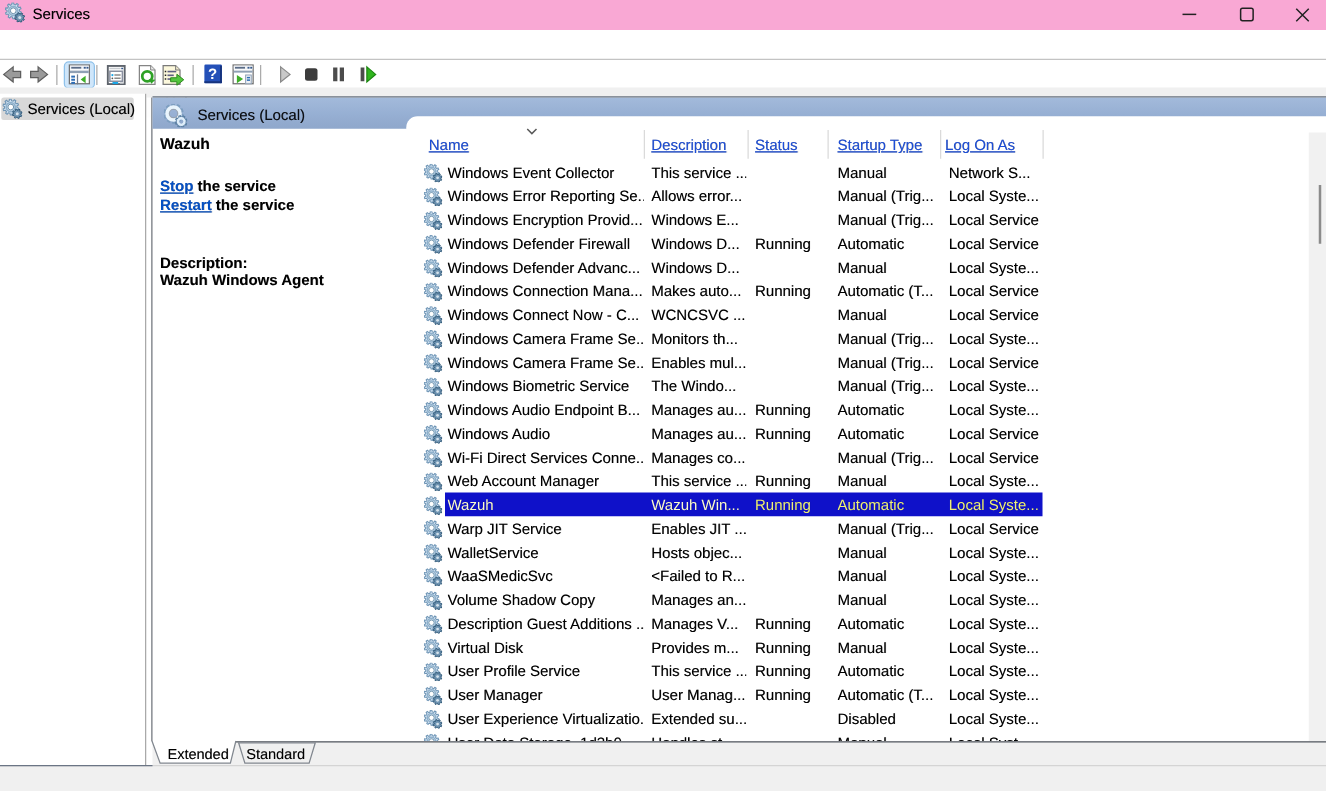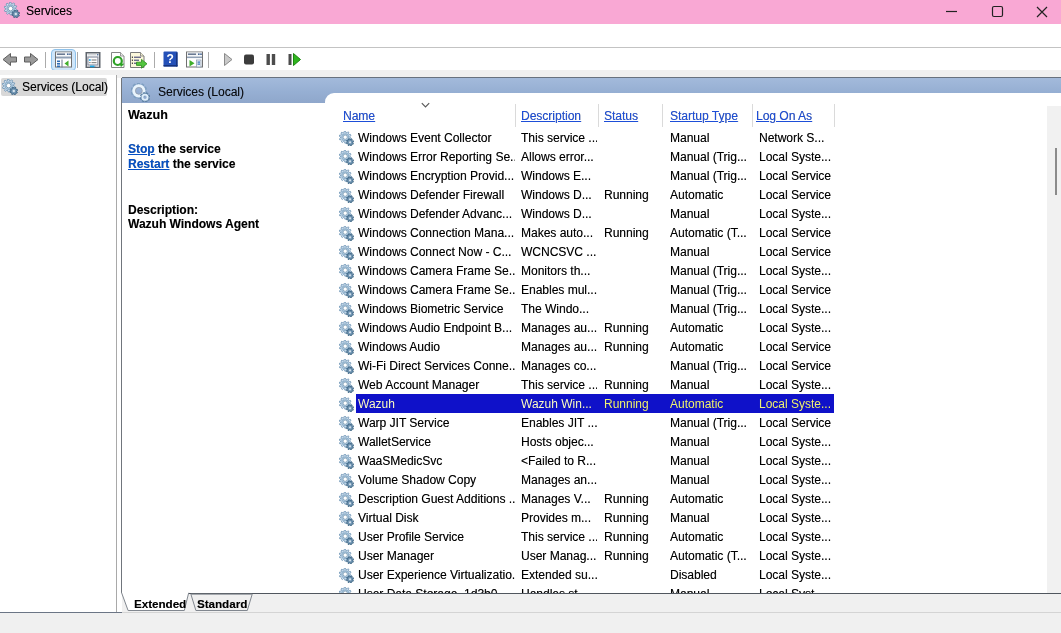--- a/index.html
+++ b/index.html
@@ -48,21 +48,21 @@
 .row.sel span { color:#eef07c; }
 .row.sel .c0 { color:#fafad2; }
 .row.sel .c1 { color:#fafad2; }
 
 #sbar { left:1047px; top:106px; width:14px; height:487px; background:#f1f1f1; }
 #sthumb { left:1055px; top:148px; width:2px; height:47px; background:#8b8b8b; }
 
 #tabstrip { left:122px; top:593px; width:939px; height:19px; background:#f0f0f0; border-top:1px solid #50565e; }
 #statusbar { left:0; top:612px; width:1061px; height:21px; background:#f0f0f0; border-top:1px solid #d4d4d4; }
 #sbdark { left:0; top:612px; width:122px; height:1px; background:#6b7585; }
-.tabtxt { position:absolute; font-size:11.6px; color:#000; top:597px; text-shadow:0.25px 0 0.25px rgba(0,0,0,0.4);font-weight:bold; }
+.tabtxt { position:absolute; font-size:11.6px; color:#000; top:597px; text-shadow:0.25px 0 0.25px rgba(0,0,0,0.4); }
 </style></head><body>
 <svg width="0" height="0" style="position:absolute">
 <defs>
 <symbol id="gsvc" viewBox="0 0 16 16">
 <path d="M12.93,7.56 L12.58,8.88 L11.11,8.75 L10.43,9.81 L11.16,11.09 L10.10,11.96 L8.98,11.00 L7.82,11.45 L7.64,12.91 L6.28,12.99 L5.94,11.56 L4.73,11.24 L3.73,12.32 L2.59,11.58 L3.16,10.23 L2.36,9.25 L0.92,9.54 L0.42,8.27 L1.68,7.51 L1.61,6.26 L0.27,5.64 L0.62,4.32 L2.09,4.45 L2.77,3.39 L2.04,2.11 L3.10,1.24 L4.22,2.20 L5.38,1.75 L5.56,0.29 L6.92,0.21 L7.26,1.64 L8.47,1.96 L9.47,0.88 L10.61,1.62 L10.04,2.97 L10.84,3.95 L12.28,3.66 L12.78,4.93 L11.52,5.69 L11.59,6.94 Z" fill="#d7e6f4" stroke="#7096b6" stroke-width="0.9"></path>
 <circle cx="6.6" cy="6.6" r="3.6" fill="none" stroke="#8fb1cc" stroke-width="1.4"></circle>
 <circle cx="6.6" cy="6.6" r="2.3" fill="#ffffff" stroke="#58819f" stroke-width="0.7"></circle>
 <path d="M15.45,13.38 L14.95,14.30 L13.96,13.94 L13.25,14.51 L13.40,15.56 L12.40,15.85 L11.95,14.90 L11.05,14.80 L10.42,15.65 L9.50,15.15 L9.86,14.16 L9.29,13.45 L8.24,13.60 L7.95,12.60 L8.90,12.15 L9.00,11.25 L8.15,10.62 L8.65,9.70 L9.64,10.06 L10.35,9.49 L10.20,8.44 L11.20,8.15 L11.65,9.10 L12.55,9.20 L13.18,8.35 L14.10,8.85 L13.74,9.84 L14.31,10.55 L15.36,10.40 L15.65,11.40 L14.70,11.85 L14.60,12.75 Z" fill="#7095b3" stroke="#2e5878" stroke-width="0.8"></path>
 <circle cx="11.8" cy="12.0" r="1.2" fill="#d5e2ec"></circle>
 </symbol>

